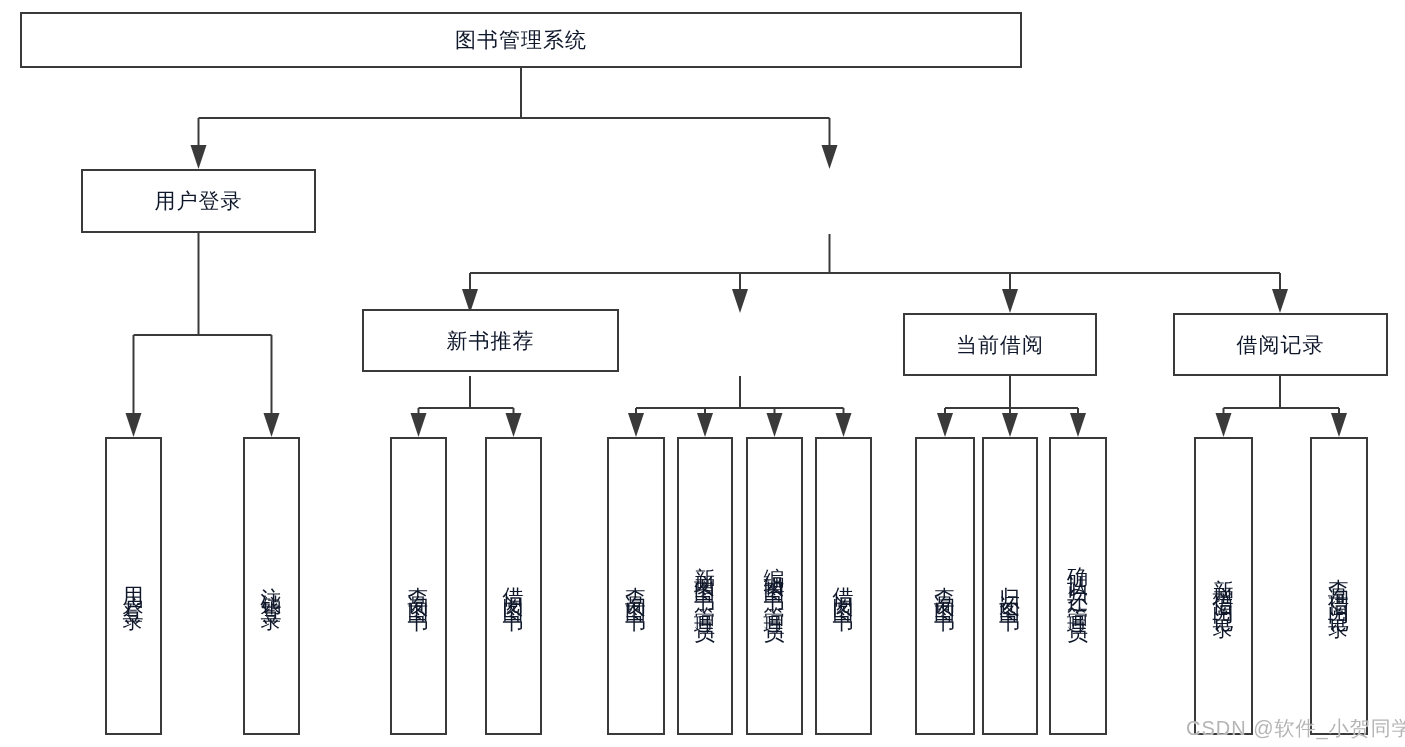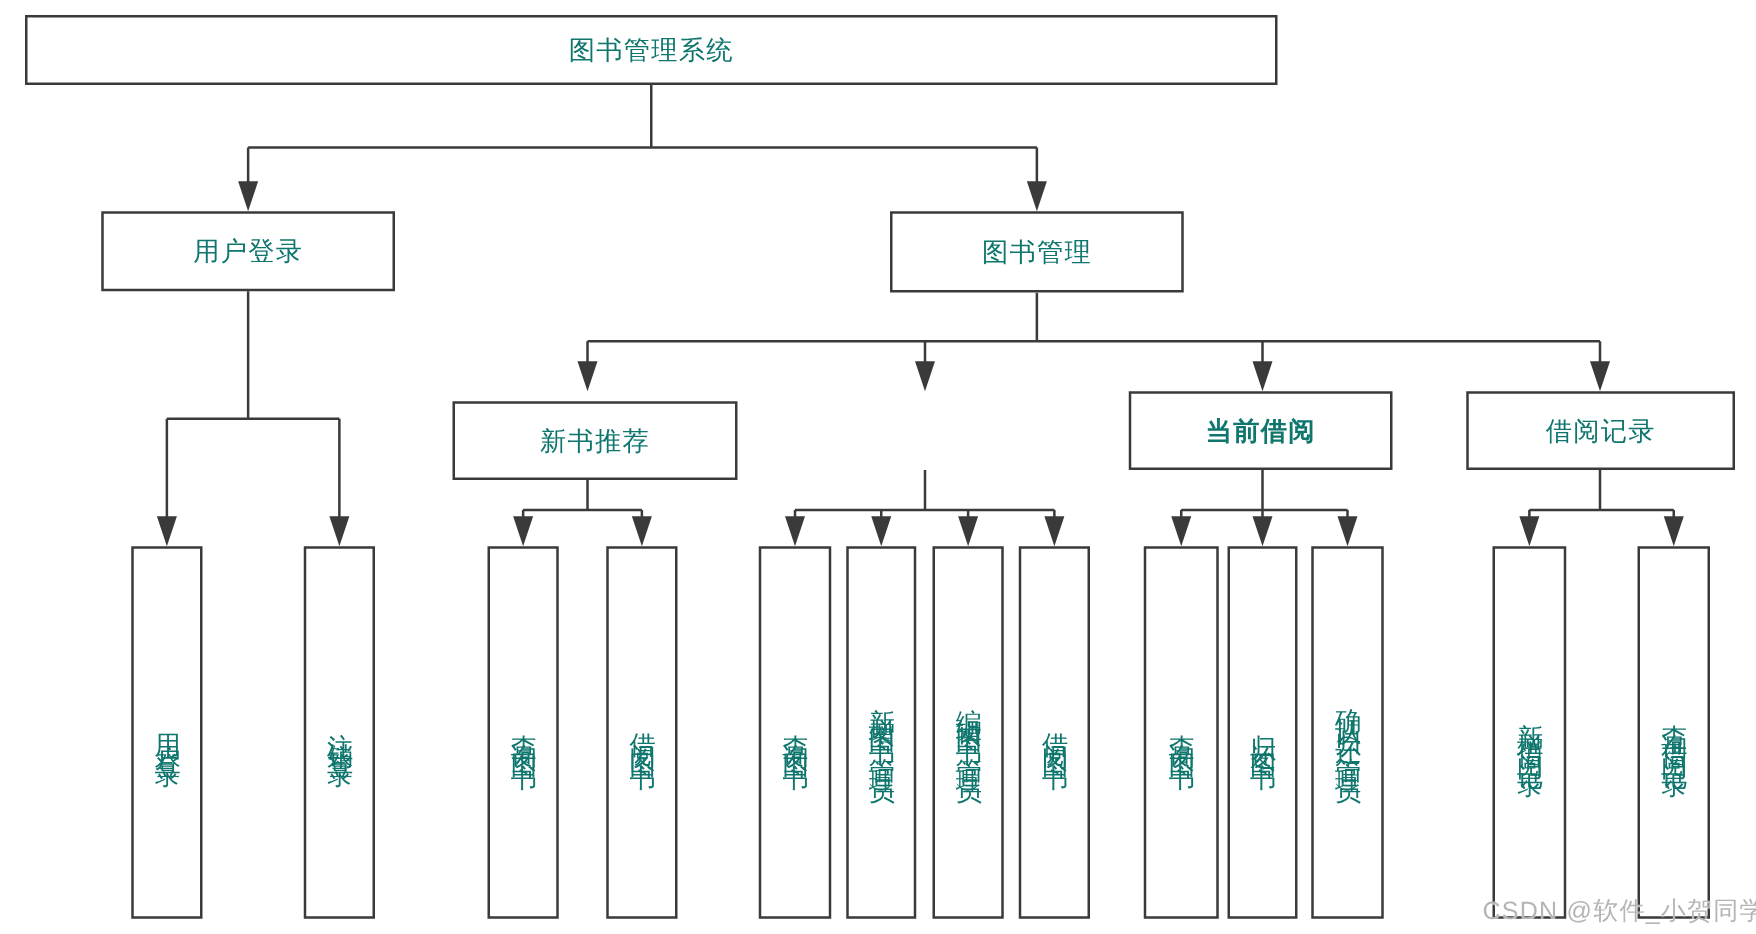--- a/index.html
+++ b/index.html
@@ -3,21 +3,21 @@
 <meta charset="utf-8">
 <style>
   html,body { margin:0; padding:0; background:#ffffff; }
   .canvas {
     position:relative; width:1405px; height:747px; background:#ffffff;
     font-family:"Liberation Sans", sans-serif; overflow:hidden;
   }
   .connectors { position:absolute; left:0; top:0; width:1405px; height:747px; }
   .node {
     position:absolute; box-sizing:border-box;
-    border:2px solid #3a3a3a; background:#ffffff; color:#0f766e;
+    border:2px solid #3a3a3a; background:#ffffff; color:#0f172a;
     display:flex; align-items:center; justify-content:center;
     text-align:center;
   }
   .node.h { font-size:21px; letter-spacing:1px; white-space:nowrap; }
   .node.v {
     writing-mode:vertical-rl; text-orientation:mixed;
     font-size:21px; letter-spacing:8px; line-height:1.1;
     top:437px; height:298px;
   }
   .watermark {
@@ -93,24 +93,23 @@
       <polygon points="1002,413 1018,413 1010,437"></polygon>
       <polygon points="1070,413 1086,413 1078,437"></polygon>
       <polygon points="1215.5,413 1231.5,413 1223.5,437"></polygon>
       <polygon points="1331,413 1347,413 1339,437"></polygon>
     </g>
   </svg>
 
   <div class="node h" style="left:20px; top:12px; width:1002px; height:56px;">图书管理系统</div>
 
   <div class="node h" style="left:81px; top:169px; width:235px; height:64px;">用户登录</div>
-  <div class="node h" style="left:712px; top:169px; width:235px; height:65px;">图书管理</div>
 
-  <div class="node h" style="left:362px; top:321px; width:228px; height:63px;">新书推荐</div>
-  <div class="node h" style="left:903px; top:313px; width:211px; height:63px;font-weight:bold;">当前借阅</div>
+  <div class="node h" style="left:362px; top:309px; width:257px; height:63px;">新书推荐</div>
+  <div class="node h" style="left:903px; top:313px; width:194px; height:63px;">当前借阅</div>
   <div class="node h" style="left:1173px; top:313px; width:215px; height:63px;">借阅记录</div>
 
   <div class="node v" style="left:105px; width:57px;">用户登录</div>
   <div class="node v" style="left:243px; width:57px;">注销登录</div>
 
   <div class="node v" style="left:390px; width:57px;">查询图书</div>
   <div class="node v" style="left:485px; width:57px;">借阅图书</div>
 
   <div class="node v" style="left:607px; width:58px;">查询图书</div>
   <div class="node v" style="left:677px; width:56px;">新增图书（管理员）</div>

